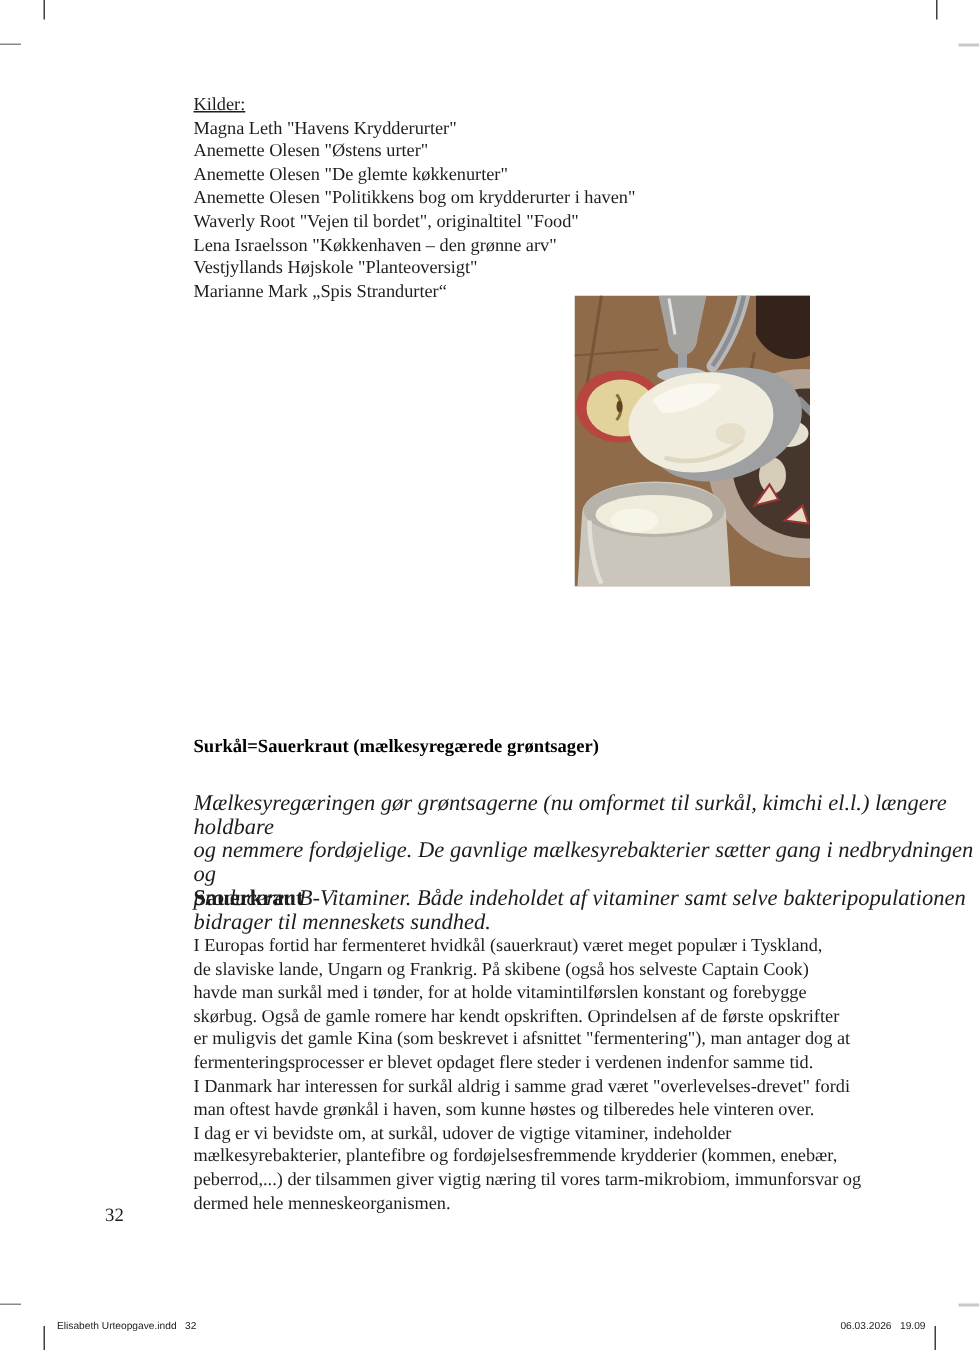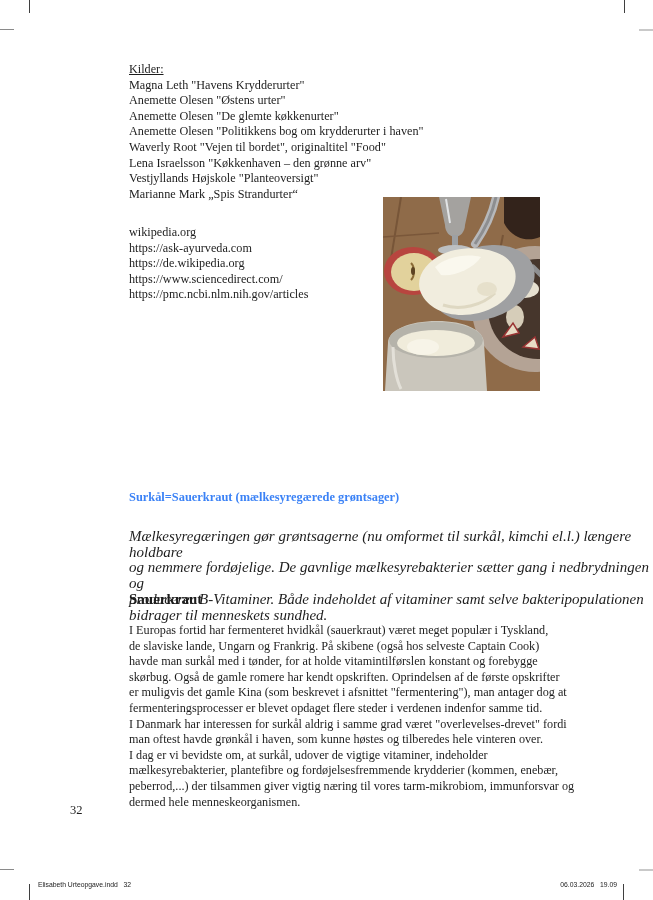--- a/index.html
+++ b/index.html
@@ -55,25 +55,20 @@
     <div class="src-list">Magna Leth "Havens Krydderurter"
 Anemette Olesen "Østens urter"
 Anemette Olesen "De glemte køkkenurter"
 Anemette Olesen "Politikkens bog om krydderurter i haven"
 Waverly Root "Vejen til bordet", originaltitel "Food"
 Lena Israelsson "Køkkenhaven – den grønne arv"
 Vestjyllands Højskole "Planteoversigt"
 Marianne Mark „Spis Strandurter“</div>
   </div>
 
-  <div class="links">wikipedia.org
-https://ask-ayurveda.com
-https://de.wikipedia.org
-https://www.sciencedirect.com/
-https://pmc.ncbi.nlm.nih.gov/articles</div>
 
   <div class="photo">
     <svg width="157" height="194" viewBox="0 0 157 194" xmlns="http://www.w3.org/2000/svg">
       <rect width="157" height="194" fill="#8f6b49"></rect>
       <g stroke="#6d4c31" stroke-width="2" opacity="0.7">
         <line x1="18" y1="0" x2="8" y2="62"></line>
         <line x1="120" y1="38" x2="112" y2="78"></line>
         <line x1="46" y1="58" x2="40" y2="96"></line>
       </g>
       <line x1="0" y1="40" x2="56" y2="36" stroke="#7a573a" stroke-width="1.5"></line>
@@ -120,21 +115,21 @@
       <g>
         <path d="M38,96 C30,78 48,58 72,53 C100,47 128,56 132,74 C136,92 120,110 96,116 C70,122 46,114 38,96 Z" fill="#f1edde"></path>
         <path d="M52,70 C62,60 84,56 98,60 C90,72 70,80 58,78 Z" fill="#faf8ee"></path>
         <path d="M60,108 C78,114 100,108 112,96" stroke="#d9d2ba" stroke-width="3" fill="none" opacity="0.8"></path>
         <ellipse cx="104" cy="92" rx="10" ry="7" fill="#e6e0cb"></ellipse>
       </g>
     </svg>
   </div>
 
 
-  <div class="subheading" style="color: #3b82f6; text-align: center;">Surkål=Sauerkraut (mælkesyregærede grøntsager)</div>
+  <div class="subheading" style="color: #000000; text-align: center;">Surkål=Sauerkraut (mælkesyregærede grøntsager)</div>
 
   <div class="intro">Mælkesyregæringen gør grøntsagerne (nu omformet til  surkål, kimchi el.l.) længere holdbare
 og nemmere fordøjelige. De gavnlige mælkesyrebakterier sætter gang i nedbrydningen og
 producerer B-Vitaminer. Både indeholdet af vitaminer samt selve bakteripopulationen
 bidrager til menneskets sundhed.</div>
 
   <div class="sect">Sauerkraut</div>
 
   <div class="bodytext">I Europas fortid har fermenteret hvidkål (sauerkraut) været meget populær i Tyskland,
 de slaviske lande, Ungarn og Frankrig. På skibene (også hos selveste Captain Cook)

